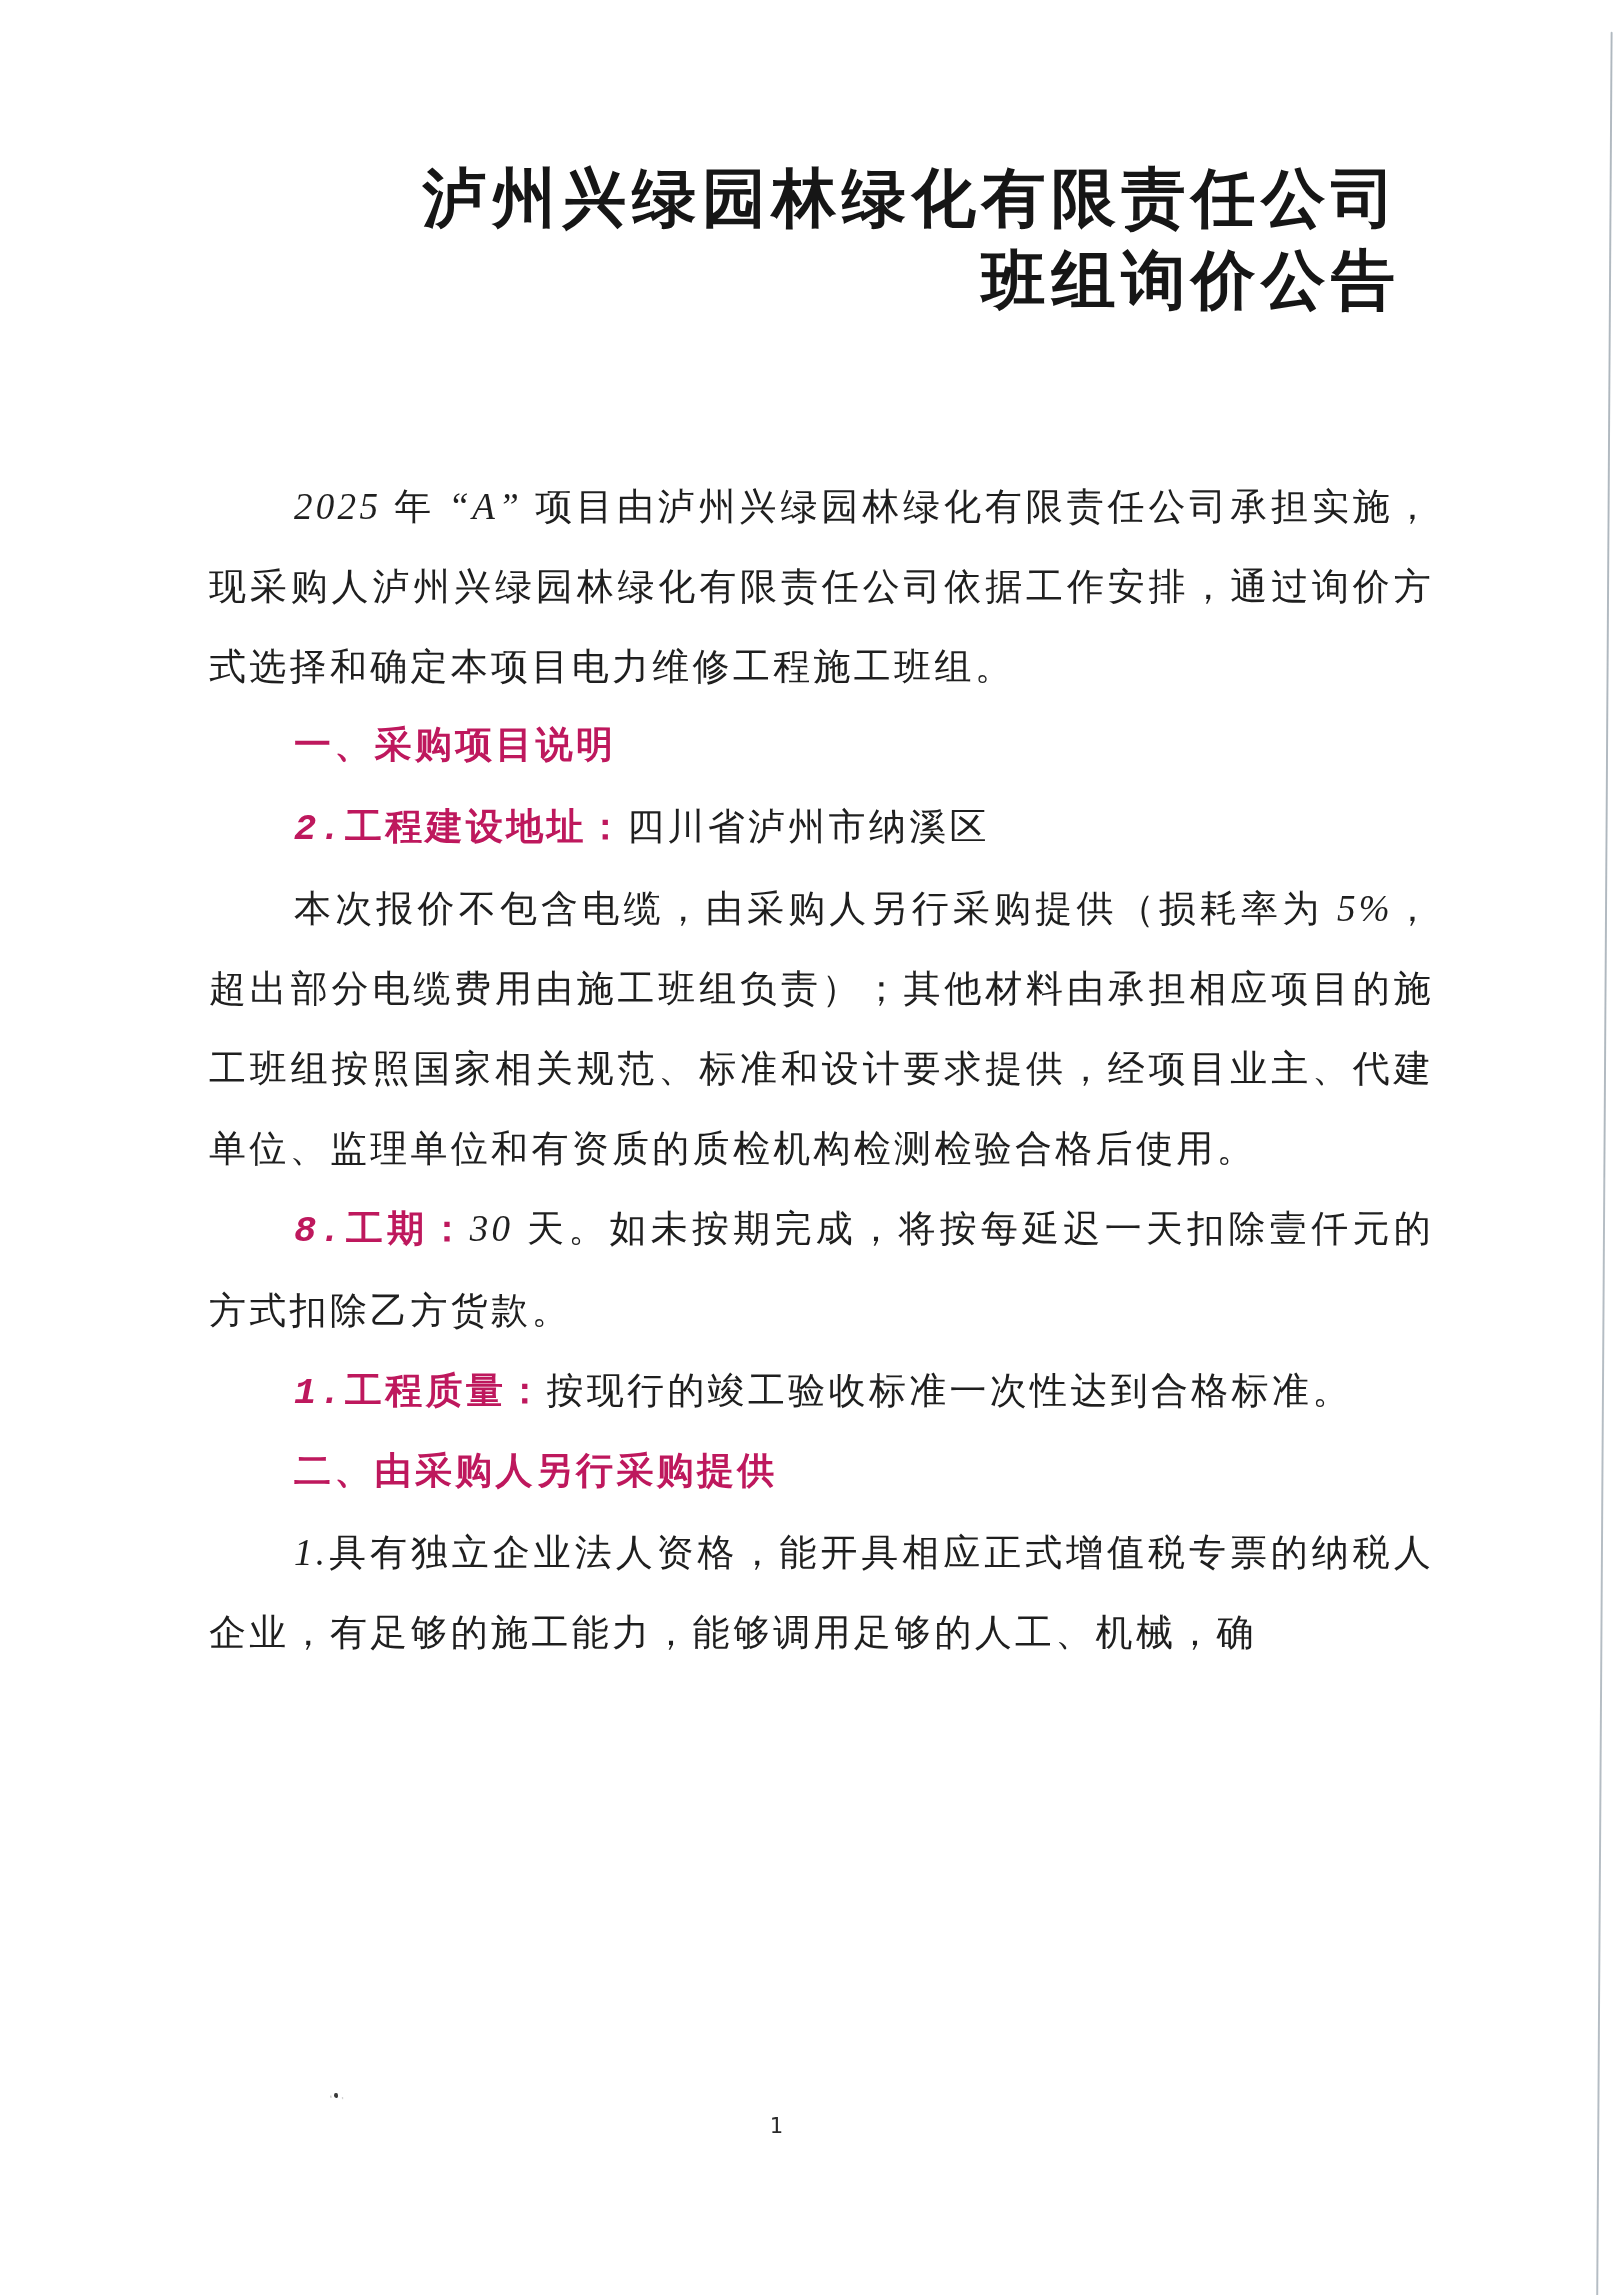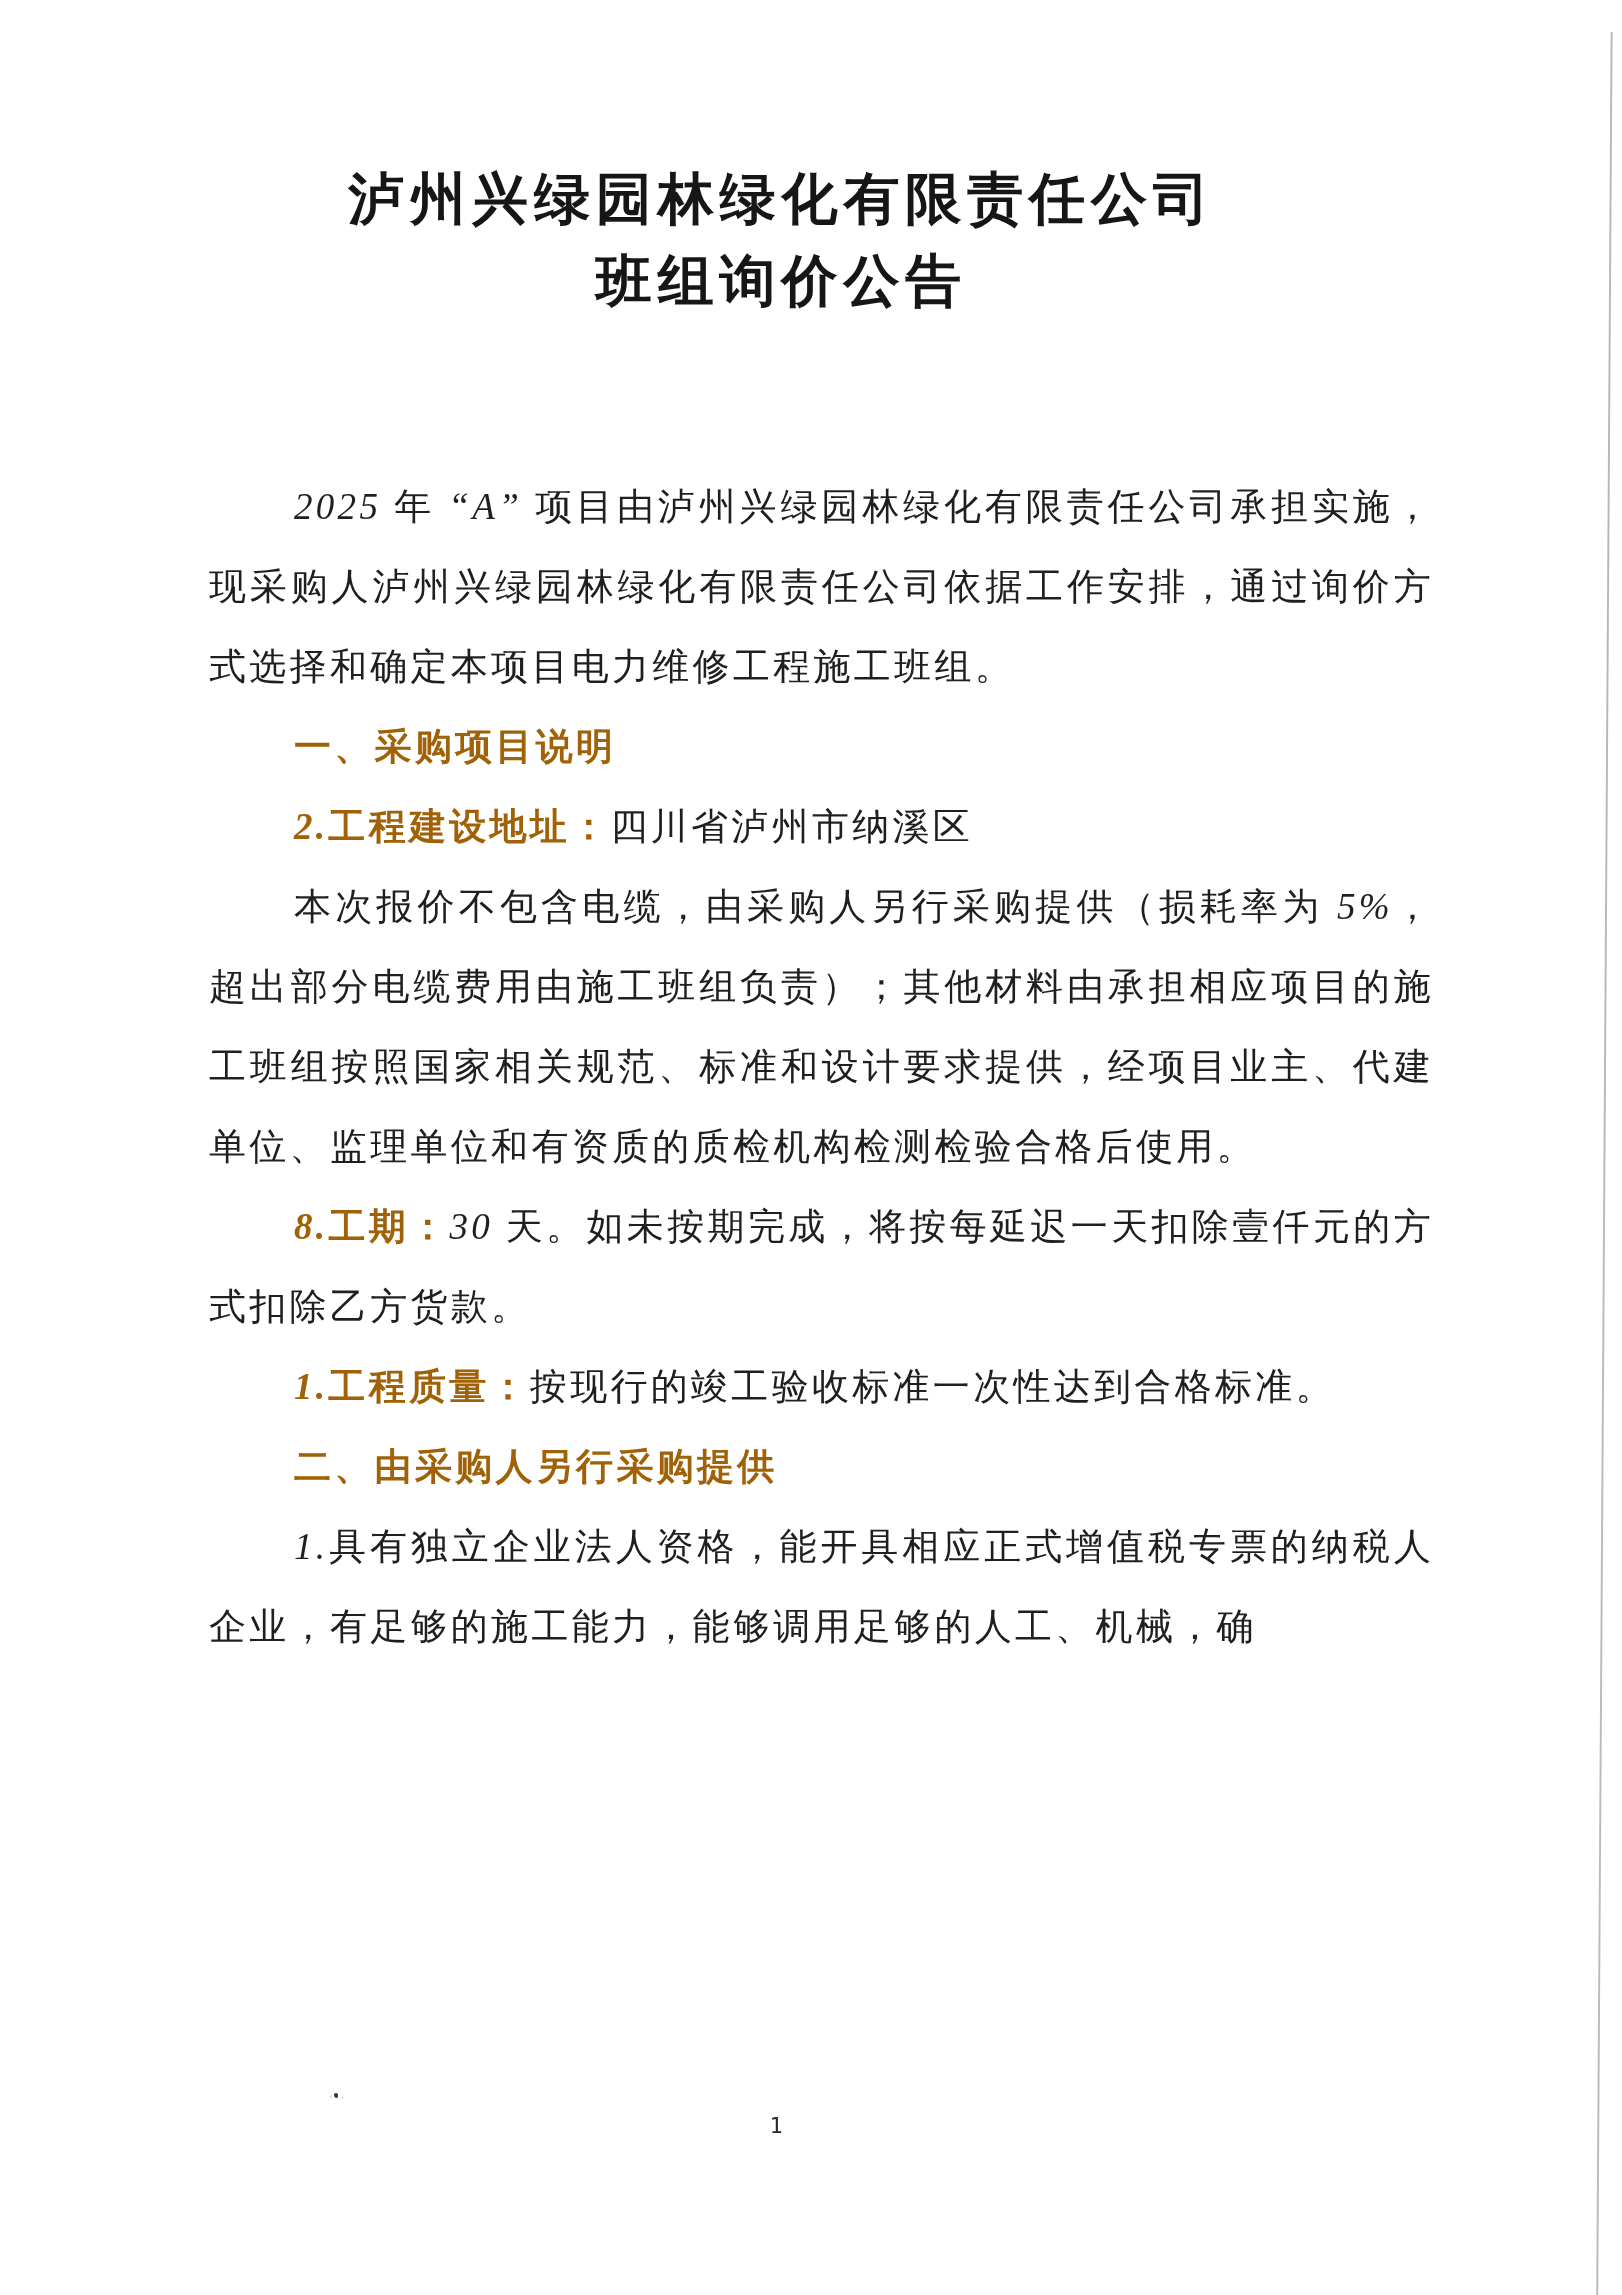--- a/index.html
+++ b/index.html
@@ -14,38 +14,38 @@
     font-family:"Liberation Serif","DejaVu Serif",serif;
     color:var(--ink);
   }
   .page{
     position:relative;width:1623px;height:2295px;background:var(--paper);
   }
   
   .lean{ font-style: oblique 4deg; margin-left: 45px; }
 
   .title{
-    position:absolute;top:158px;left:169px;width:1225px;
-    margin:0;text-align:center;
-    font-size:56px;line-height:82px;font-weight:700;
+    position:absolute;top:158px;left:176px;width:1225px;
+    margin:0;text-align:right;
+    font-size:64px;line-height:82px;font-weight:700;
     letter-spacing:5.9px;color:#161616;
   }
   .title-line{display:block;}
 
   .body-text{
     position:absolute;top:467px;left:164px;width:1225px;
     font-size:37px;line-height:80px;letter-spacing:3.3px;
   }
   .para{
     margin:0;text-align:justify;text-justify:inter-character;
     text-indent:85px;
   }
   .hei{
-    font-family:Liberation Serif, serif;
-    font-weight:700;color:#a16207;
+    font-family:Liberation Mono, monospace;
+    font-weight:700;color:#be185d;
   }
   .heading{ font-weight:700; }
 
   .page-number{
     position:absolute;top:2111px;left:164px;width:1225px;
     text-align:center;font-size:22px;line-height:30px;
     letter-spacing:0.7px;color:#2a2a2a;
     font-family:"DejaVu Sans Mono","Liberation Mono",monospace;
   }
 

